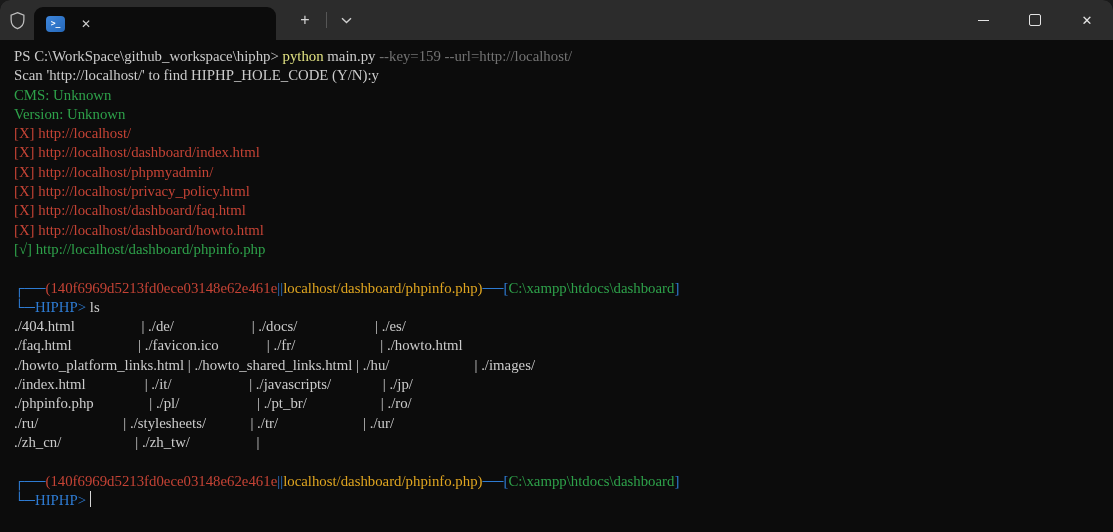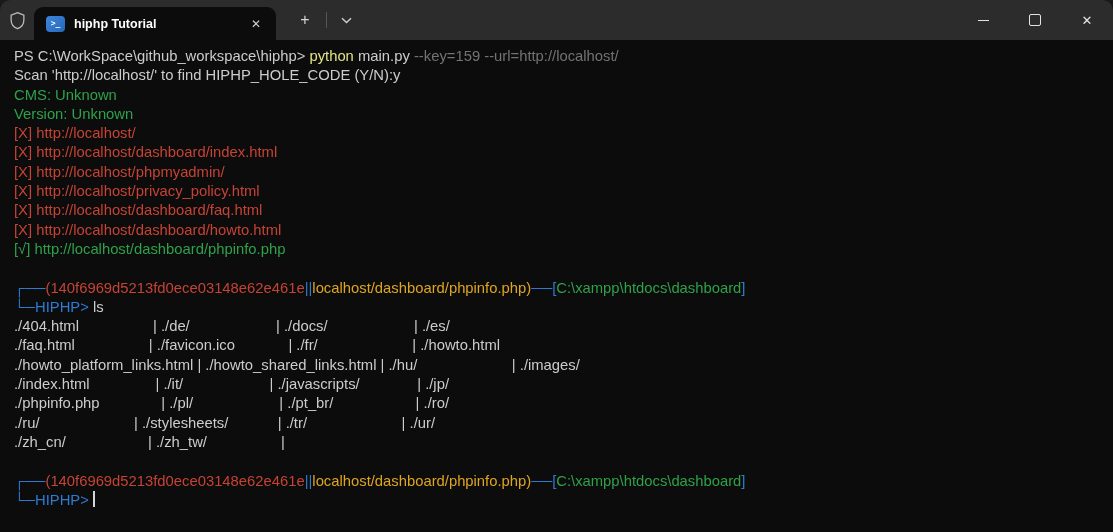--- a/index.html
+++ b/index.html
@@ -73,21 +73,21 @@
     display:flex;align-items:center;justify-content:center;
     color:#E4E4E4;font-size:13px;
   }
   .minglyph{display:inline-block;width:11px;height:1px;background:#E4E4E4;}
   .maxglyph{display:inline-block;width:10px;height:10px;border:1.2px solid #E4E4E4;border-radius:2px;}
   
   .terminal{
     height:492px;
     padding:7px 3px 0 14px;
     box-sizing:border-box;
-    font-family:Liberation Sans, sans-serif;
+    font-family:Liberation Serif, serif;
     font-size:14.8px;
     line-height:19.3px;
     white-space:pre;
     color:#CCCCCC;
     overflow:hidden;
     cursor:text;
   }
   .line{min-height:19.3px;}
   .cursor{
     display:inline-block;
@@ -104,21 +104,20 @@
   <div class="titlebar">
 
     <div class="shield">
       <svg width="17" height="19" viewBox="0 0 24 26" fill="none">
         <path d="M12 2 L21 5.4 V12 C21 18.5 16.8 22.9 12 24.6 C7.2 22.9 3 18.5 3 12 V5.4 Z" stroke="#BDBDBD" stroke-width="1.8" fill="none"></path>
       </svg>
     </div>
 
     <div class="tab">
       <span class="psicon">&gt;_</span>
-      <span class="tabtitle">hiphp Tutorial</span>
       <span class="tabclose">✕</span>
     </div>
 
     <div class="newtab">+</div>
 
     <div class="tbdivider"></div>
 
     <div class="tabmenu">
       <svg width="11" height="7" viewBox="0 0 11 7">
         <path d="M1 1.3 L5.5 5.6 L10 1.3" stroke="#CFCFCF" stroke-width="1.4" fill="none"></path>

